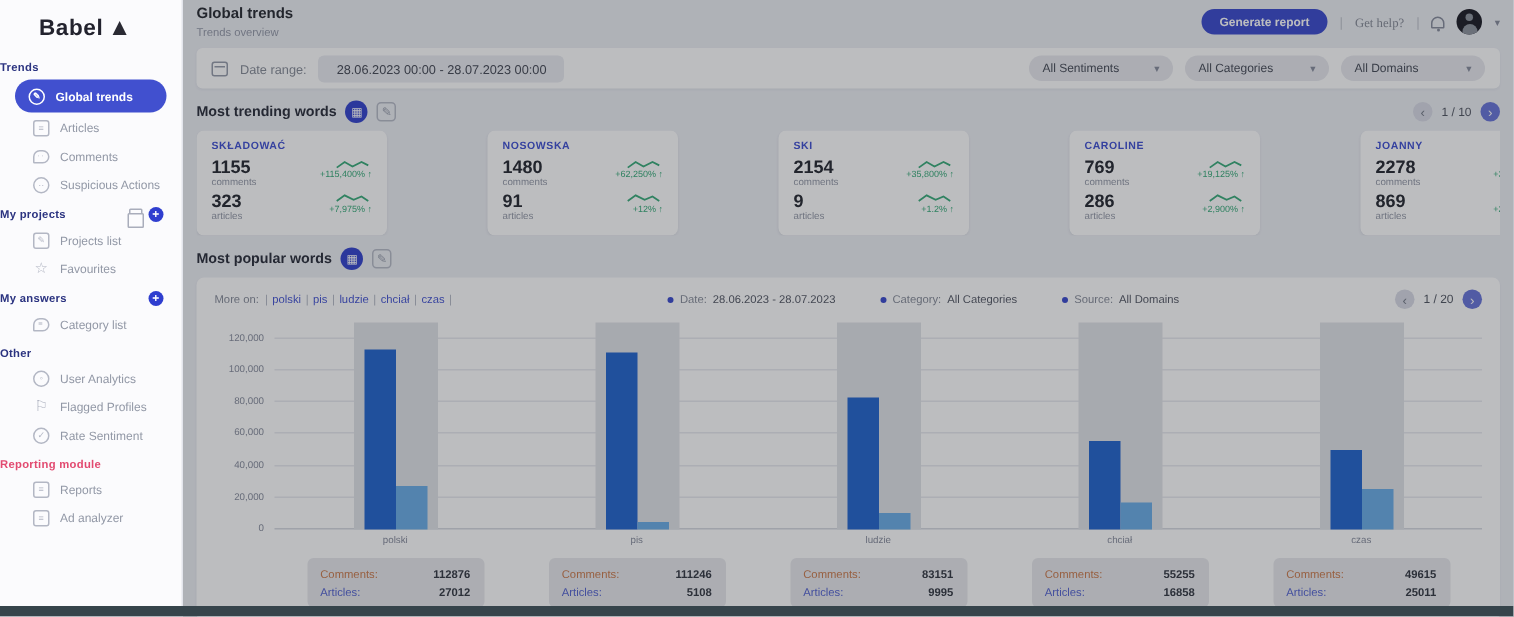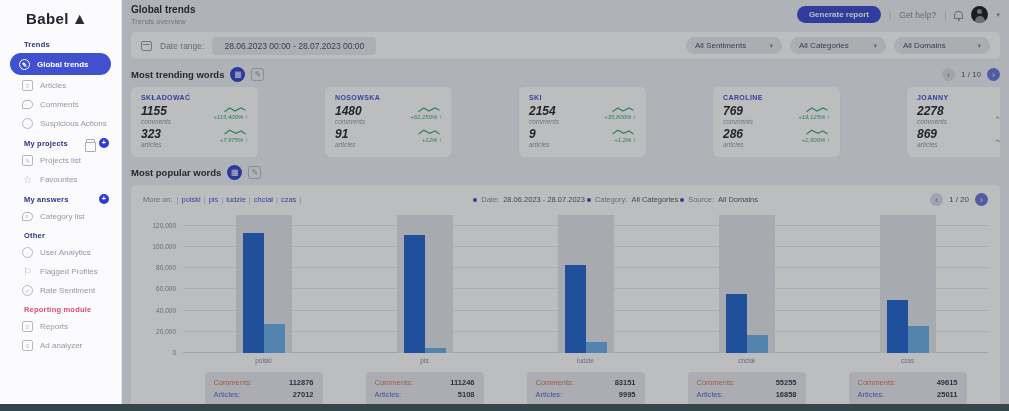--- a/index.html
+++ b/index.html
@@ -14,21 +14,21 @@
   
   .sidebar {
     position:absolute; left:0; top:0; width:122px; height:100%;
     background:#fbfbfd; border-right:1px solid #e3e5ec; z-index:40;
     padding-top:6px;
   }
   .logo { display:flex; align-items:center; gap:3px; padding:4px 0 8px 26px; }
   .logo-text { font-size:15px; font-weight:bold; color:#23232e; letter-spacing:.4px; }
   .logo-tri { font-size:16px; color:#2a2a33; line-height:1; }
   .side-section-label {
-    display:flex; align-items:flex-end; padding:5px 12px 3px 24px;
+    display:flex; align-items:flex-start; padding:5px 12px 3px 0;
     font-size:7.5px; font-weight:bold; color:#2b3380; letter-spacing:.2px;
   }
   .side-section-label.red { color:#e24a70; }
   .side-badges { margin-left:auto; display:flex; align-items:center; gap:4px; }
   .mini-gray-icon { width:9px; height:8px; border:1px solid #a9adbb; border-radius:1px; position:relative; }
   .mini-gray-icon::after { content:''; position:absolute; left:-2px; top:2px; width:9px; height:8px; border:1px solid #a9adbb; border-radius:1px; background:#fbfbfd; }
   .plus-badge {
     width:10px; height:10px; border-radius:50%; background:#2f3ecf; color:#fff;
     font-size:8px; line-height:10px; text-align:center; font-weight:bold;
   }
@@ -53,21 +53,21 @@
 
   .topbar { display:flex; align-items:flex-start; height:26px; }
   .page-title { font-size:10px; font-weight:bold; color:#2e3138; }
   .page-subtitle { font-size:7.5px; color:#989dab; margin-top:2px; }
   .top-actions { margin-left:auto; display:flex; align-items:center; gap:8px; padding-top:2px; }
   .btn-primary {
     background:#4150cf; color:#fff; font-size:8px; font-weight:bold;
     border:none; border-radius:10px; padding:4px 12px; cursor:pointer;
   }
   .top-sep { color:#c3c6cf; font-size:9px; }
-  .help-link { font-size:8.5px; color:#8a8f9a; cursor:pointer; }
+  .help-link { font-size:8.5px; color:#8a8f9a; cursor:pointer;font-family:Liberation Serif, serif; }
   .bell { width:9px; height:8px; border:1px solid #8b90a0; border-bottom:1px solid #8b90a0; border-radius:5px 5px 1px 1px; position:relative; cursor:pointer; }
   .bell::after { content:''; position:absolute; left:2.5px; bottom:-3px; width:2px; height:2px; border-radius:50%; background:#8b90a0; }
   .avatar { width:17px; height:17px; border-radius:50%; background:#23232c; position:relative; overflow:hidden; cursor:pointer; }
   .avatar::before { content:''; position:absolute; top:3px; left:6px; width:5px; height:5px; border-radius:50%; background:#9096a0; }
   .avatar::after { content:''; position:absolute; top:9.5px; left:3.5px; width:10px; height:7px; border-radius:5px 5px 0 0; background:#9096a0; }
   .caret { font-size:7px; color:#8b90a0; }
 
   
   .filterbar {
     background:#fff; border-radius:4px; height:27px; margin-top:2px;
@@ -102,37 +102,37 @@
   .chev.prev { background:#dadce6; color:#7a7f8c; }
   .chev.next { background:#6d79da; color:#fff; }
 
   
   .cards-row { display:flex; gap:67px; overflow:hidden; height:70px; }
   .trend-card {
     flex:none; width:127px; background:#fff; border-radius:5px;
     box-shadow:0 1px 2px rgba(40,45,70,.08); padding:7px 10px 4px 10px; cursor:pointer;
   }
   .trend-word { font-size:7px; font-weight:bold; color:#4656d4; letter-spacing:.4px; margin-bottom:4px; }
-  .trend-row { display:flex; justify-content:space-between; align-items:flex-start; margin-bottom:3px;font-style:italic; }
+  .trend-row { display:flex; justify-content:space-between; align-items:flex-start; margin-bottom:3px; }
   .tnum { font-size:12px; font-weight:bold; color:#2c2f37; line-height:1; }
   .tlbl { font-size:6.5px; color:#979caa; margin-top:1px; }
   .spark-block { text-align:right; }
   .spark-block svg { display:block; margin-left:auto; }
   .pct { font-size:6px; color:#3fae7e; white-space:nowrap; }
 
   
   .chart-card {
     background:#fff; border-radius:5px; margin-top:3px;
     padding:8px 12px 9px 12px; box-shadow:0 1px 2px rgba(40,45,70,.05);
   }
   .chart-header { display:flex; align-items:center; font-size:7.5px; }
   .more-on { color:#8b909d; margin-right:4px; }
   .word-link { color:#4b5ad4; cursor:pointer; margin:0 3px; }
   .link-sep { color:#b5b9c4; }
-  .chart-meta { display:flex; align-items:center; gap:2px; margin-left:auto; }
+  .chart-meta { display:flex; align-items:center; gap:30px; margin-left:auto; }
   .meta-item { display:flex; align-items:center; gap:4px; color:#5a5e6a; }
   .meta-dot { width:4px; height:4px; border-radius:50%; background:#4150cf; }
   .meta-label { color:#8b909d; }
   .chart-pager { margin-left:auto; display:flex; align-items:center; gap:6px; }
 
   .chart-body { display:flex; margin-top:9px; height:138px; }
   .y-axis { width:40px; position:relative; flex:none; }
   .ytick { position:absolute; right:7px; font-size:6.5px; color:#8b90a0; }
   .plot { flex:1; position:relative; }
   .gl { position:absolute; left:0; right:0; height:1px; background:#e9ebf0; z-index:1; }

